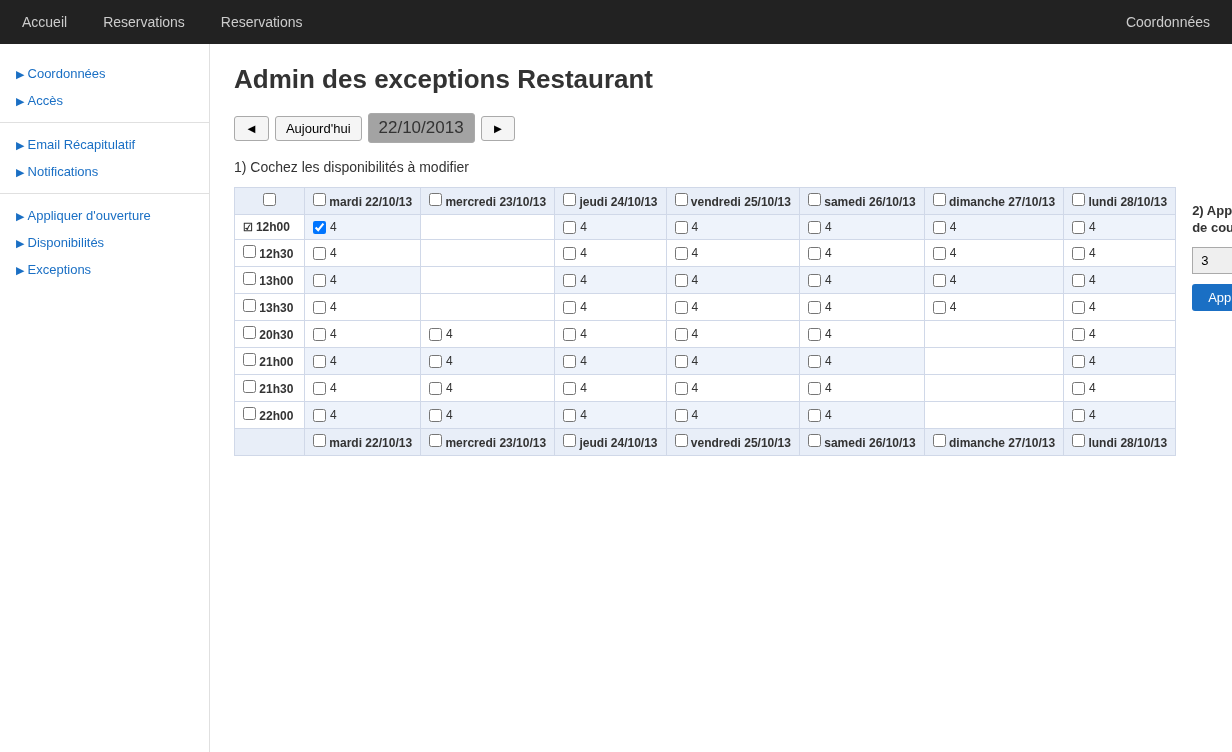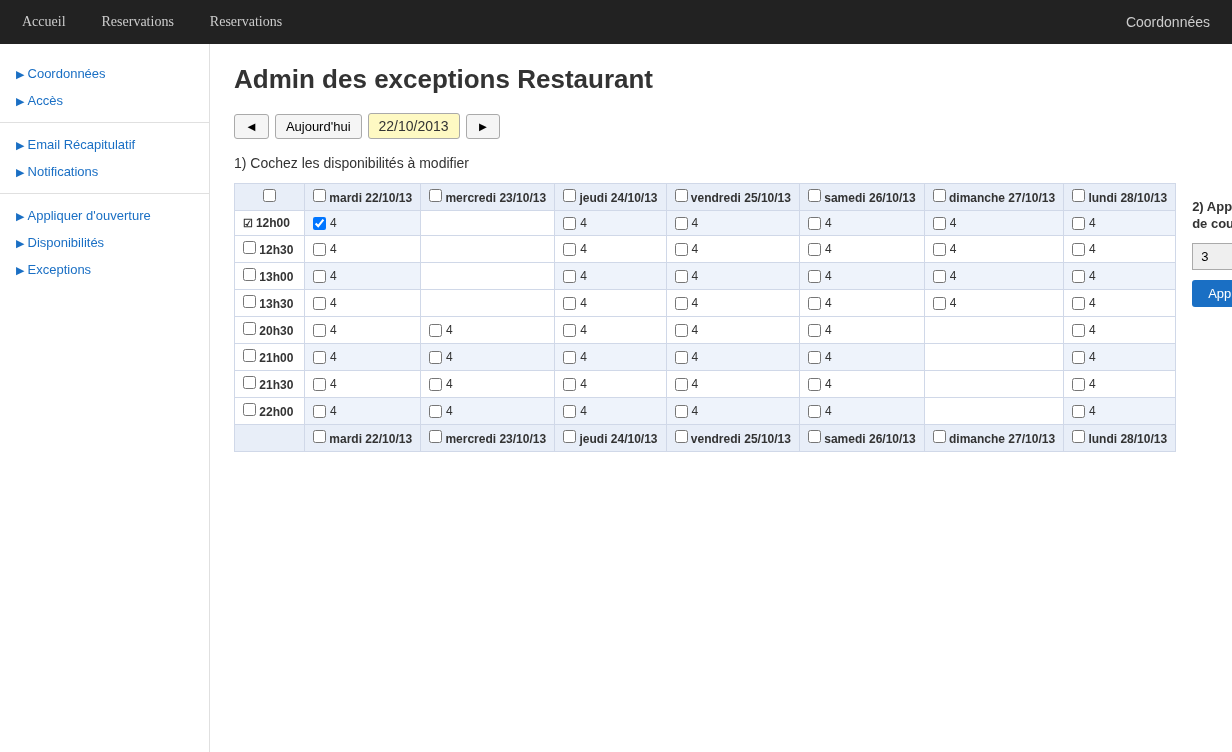--- a/index.html
+++ b/index.html
@@ -7,21 +7,21 @@
 
     
     .navbar {
       background: #222;
       display: flex;
       align-items: center;
       padding: 0 16px;
       height: 44px;
       justify-content: space-between;
     }
-    .navbar-left { display: flex; gap: 24px; font-family: Liberation Serif, serif; }
+    .navbar-left { display: flex; gap: 24px; }
     .navbar a {
       color: #ccc;
       text-decoration: none;
       font-size: 14px;
       padding: 4px 6px;
     }
     .navbar-right a { color: #ccc; font-size: 14px; }
 
     
     .layout { display: flex; }
@@ -59,22 +59,22 @@
       background: #f5f5f5;
       padding: 4px 10px;
       cursor: pointer;
       font-size: 13px;
       border-radius: 3px;
     }
     .date-badge {
       border: 1px solid #aaa;
       padding: 4px 10px;
       border-radius: 3px;
-      background: #fef9c3;
-      font-size: 14px;
+      background: #a3a3a3;
+      font-size: 17px;
     }
 
     .instruction { font-size: 14px; margin-bottom: 12px; }
 
     
     .grid-table { border-collapse: collapse; width: 100%; padding-left: 20px; }
     .grid-table th, .grid-table td {
       border: 1px solid #d0d8e8;
       padding: 5px 8px;
       text-align: left;

